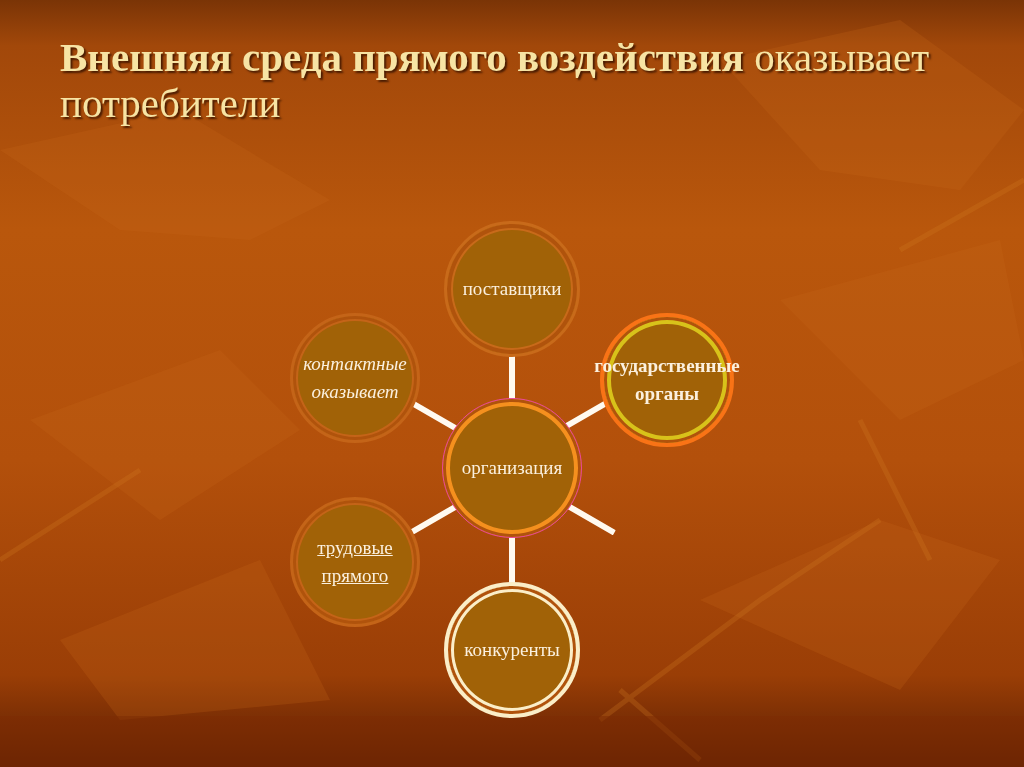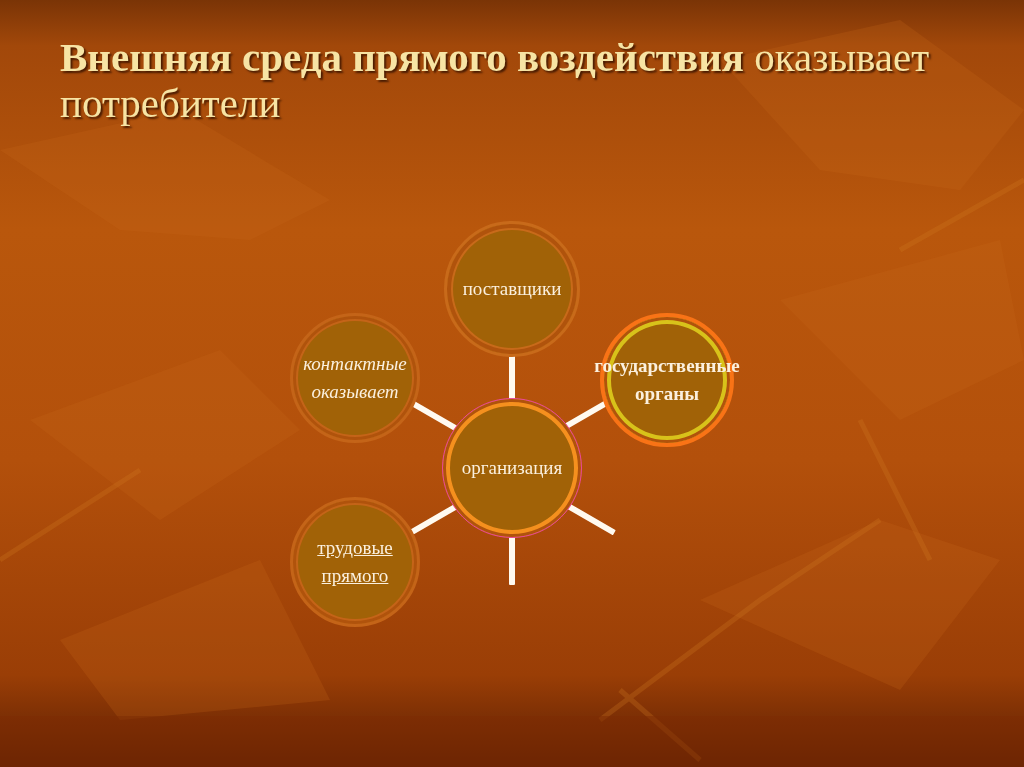--- a/index.html
+++ b/index.html
@@ -79,20 +79,25 @@
   </div>
 
   <div class="node" style="left:290px; top:313px; width:130px; height:130px; border:3px solid #c46418; box-shadow: inset 0 0 0 3px #b0530c, inset 0 0 0 5px #c46418; font-style: italic;">
     <div>
         <span>контактные</span>
         <span>оказывает</span>
       </div>
   </div>
 
 
+  <div class="node" style="left:444px; top:582px; width:136px; height:136px; border:4px solid #fbeec8; box-shadow: inset 0 0 0 3px #b0530c, inset 0 0 0 6px #fbeec8;">
+    <div>
+        <span>конкуренты</span>
+      </div>
+  </div>
 
   <div class="node" style="left:290px; top:497px; width:130px; height:130px; border:3px solid #c46418; box-shadow: inset 0 0 0 3px #b0530c, inset 0 0 0 5px #c46418; text-decoration: underline;">
     <div>
         <span>трудовые</span>
         <span>прямого</span>
       </div>
   </div>
 
   <div class="node" style="left:442px; top:398px; width:140px; height:140px; border:1px solid #ec4899; box-shadow: inset 0 0 0 3px #b0530c, inset 0 0 0 7px #f5901e;">
     <div>

